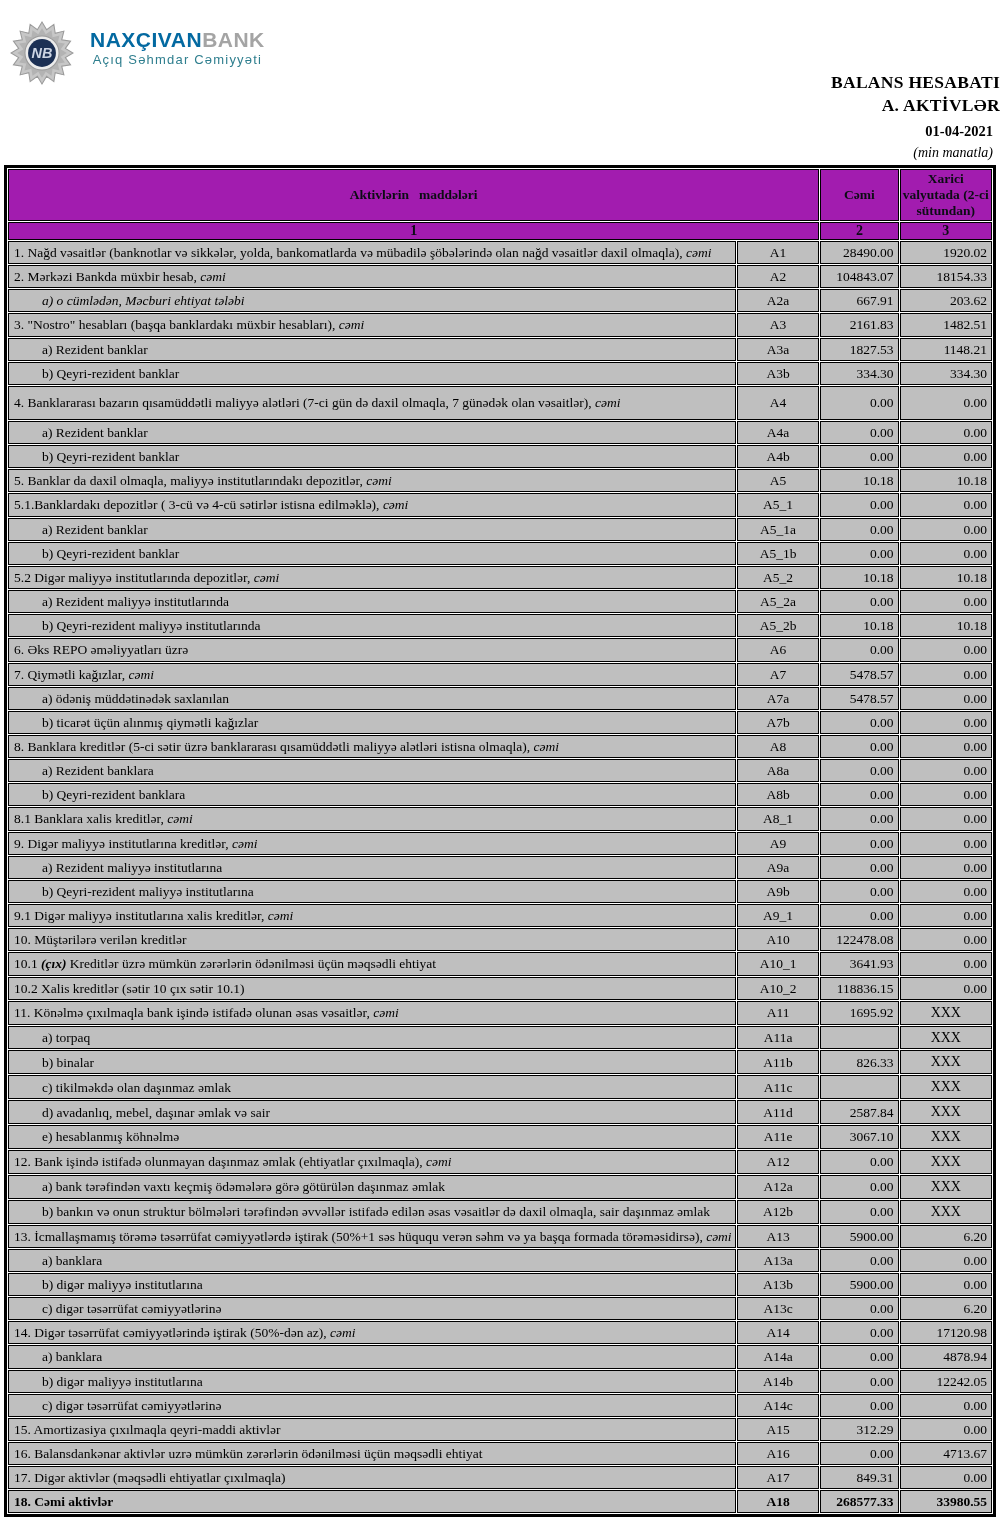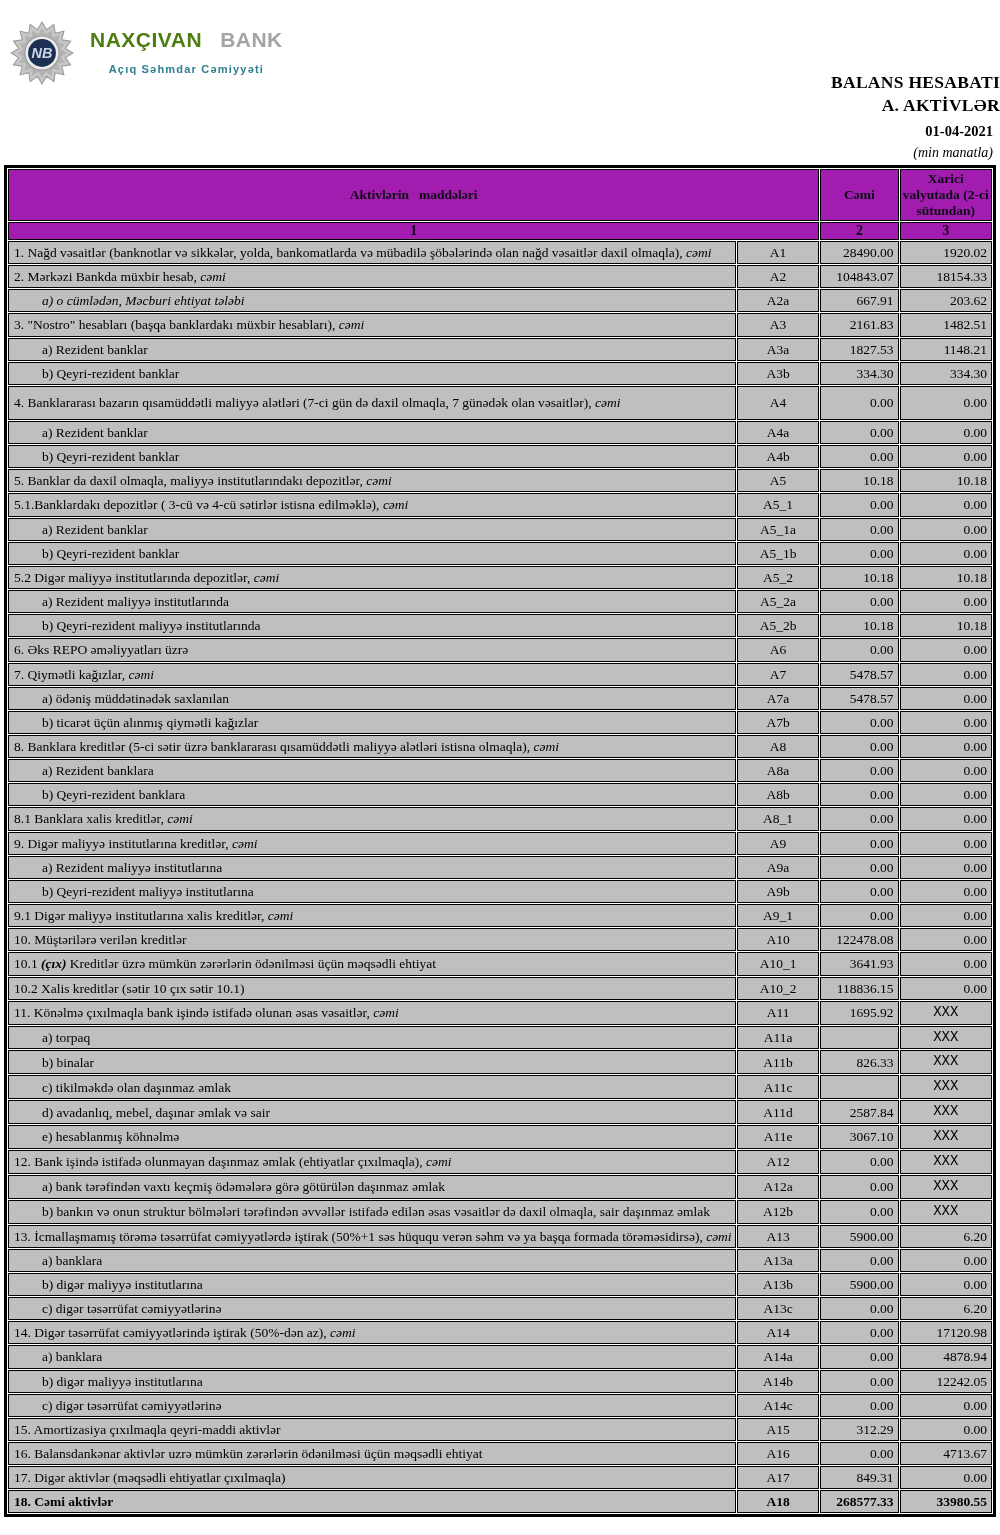--- a/index.html
+++ b/index.html
@@ -8,23 +8,23 @@
     background:#ffffff; color:#000;
     font-family:"Liberation Serif", serif;
     overflow:hidden;
   }
 
   
   .brand { position:absolute; top:21px; left:10px; display:flex; align-items:flex-start; }
   .seal { width:64px; height:64px; flex:0 0 auto; }
   .wordmark { margin:8px 0 0 16px; font-family:"Liberation Sans", sans-serif; }
   .bank-name { font-weight:bold; font-size:21px; letter-spacing:.5px; line-height:22px; white-space:nowrap; }
-  .bank-name .primary { color:#4d7c0f; }
-  .bank-name .secondary { color:#a4a4a4;margin-left:18px; }
-  .tagline { font-weight:bold; font-size:11px; letter-spacing:1.2px; color:#2e7e8e; text-align:center; margin-top:12px; }
+  .bank-name .primary { color:#0369a1; }
+  .bank-name .secondary { color:#a4a4a4; }
+  .tagline { font-weight:normal; font-size:13px; letter-spacing:1.2px; color:#2e7e8e; text-align:center; margin-top:1px; }
 
   
   .doc-title { position:absolute; top:71px; left:0; width:100%; text-align:right;
                font-weight:bold; font-size:17.5px; line-height:23px; letter-spacing:.3px; }
   .meta { position:absolute; top:120px; right:7px; text-align:right; line-height:22px; }
   .meta .date { font-weight:bold; font-size:14.5px; }
   .meta .unit { font-style:italic; font-size:14px; }
 
   
   table.balance {
@@ -35,21 +35,21 @@
   .balance th, .balance td { border:1.5px solid #000; background:#bfbfbf; vertical-align:middle; overflow:hidden; }
   .balance thead th { background:#a21caf; color:#0c0c14; font-weight:bold; text-align:center; }
   .th-items { white-space:pre-wrap; }
   .head-nums th { height:16px; font-size:14px; padding:0; }
 
   .balance td { height:16px; padding:1px 3px; line-height:1.42; }
   td.c-desc { text-align:left; padding-left:5px; }
   td.c-desc.indent { padding-left:33px; }
   td.c-code { text-align:center; }
   td.c-num { text-align:right; padding-right:4px; }
-  td.c-xxx { text-align:center; padding-right:3px; font-size:14px;font-family:Liberation Mono, monospace; }
+  td.c-xxx { text-align:center; padding-right:3px; font-size:14px; }
   .it { font-style:italic; }
   .bd { font-weight:bold;font-style:italic; }
   tr.bold-row td, tr.bold-row td span { font-weight:bold; }
   tr[data-row="A4"] td { height:30px; }
 </style>
 </head>
 <body>
 
 <header class="brand">
   <svg class="seal" viewBox="0 0 62 62" aria-hidden="true">

